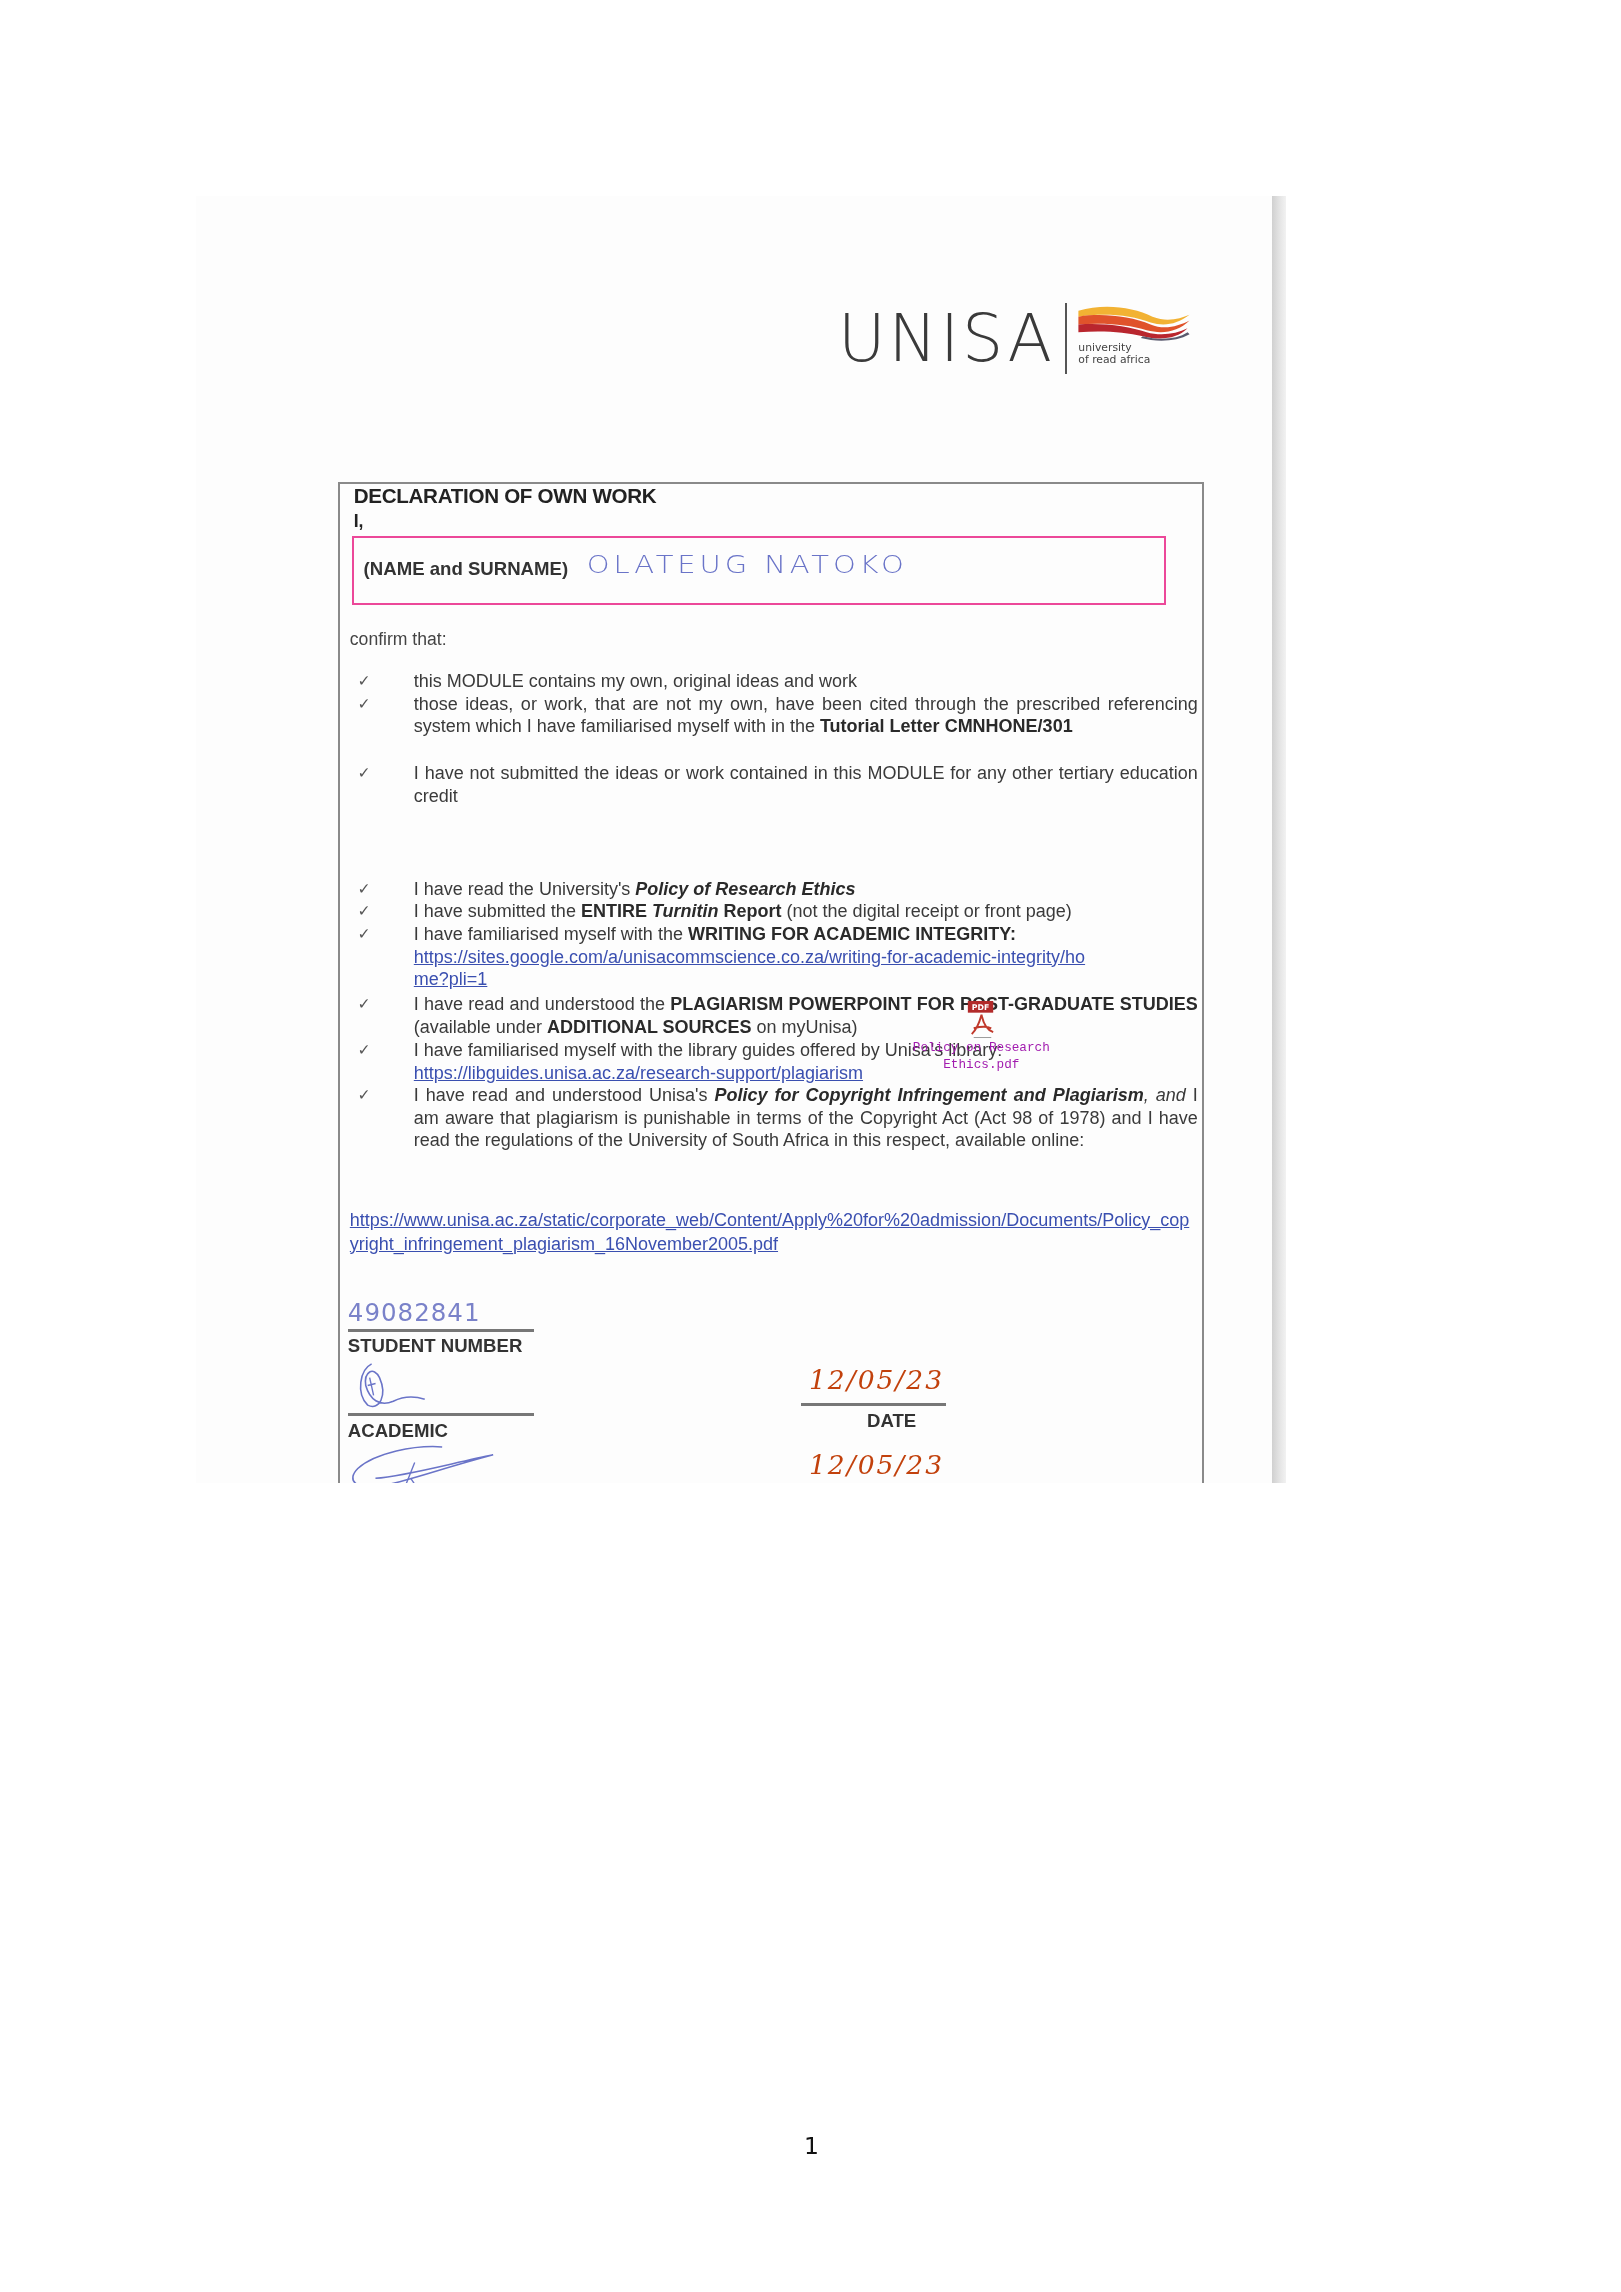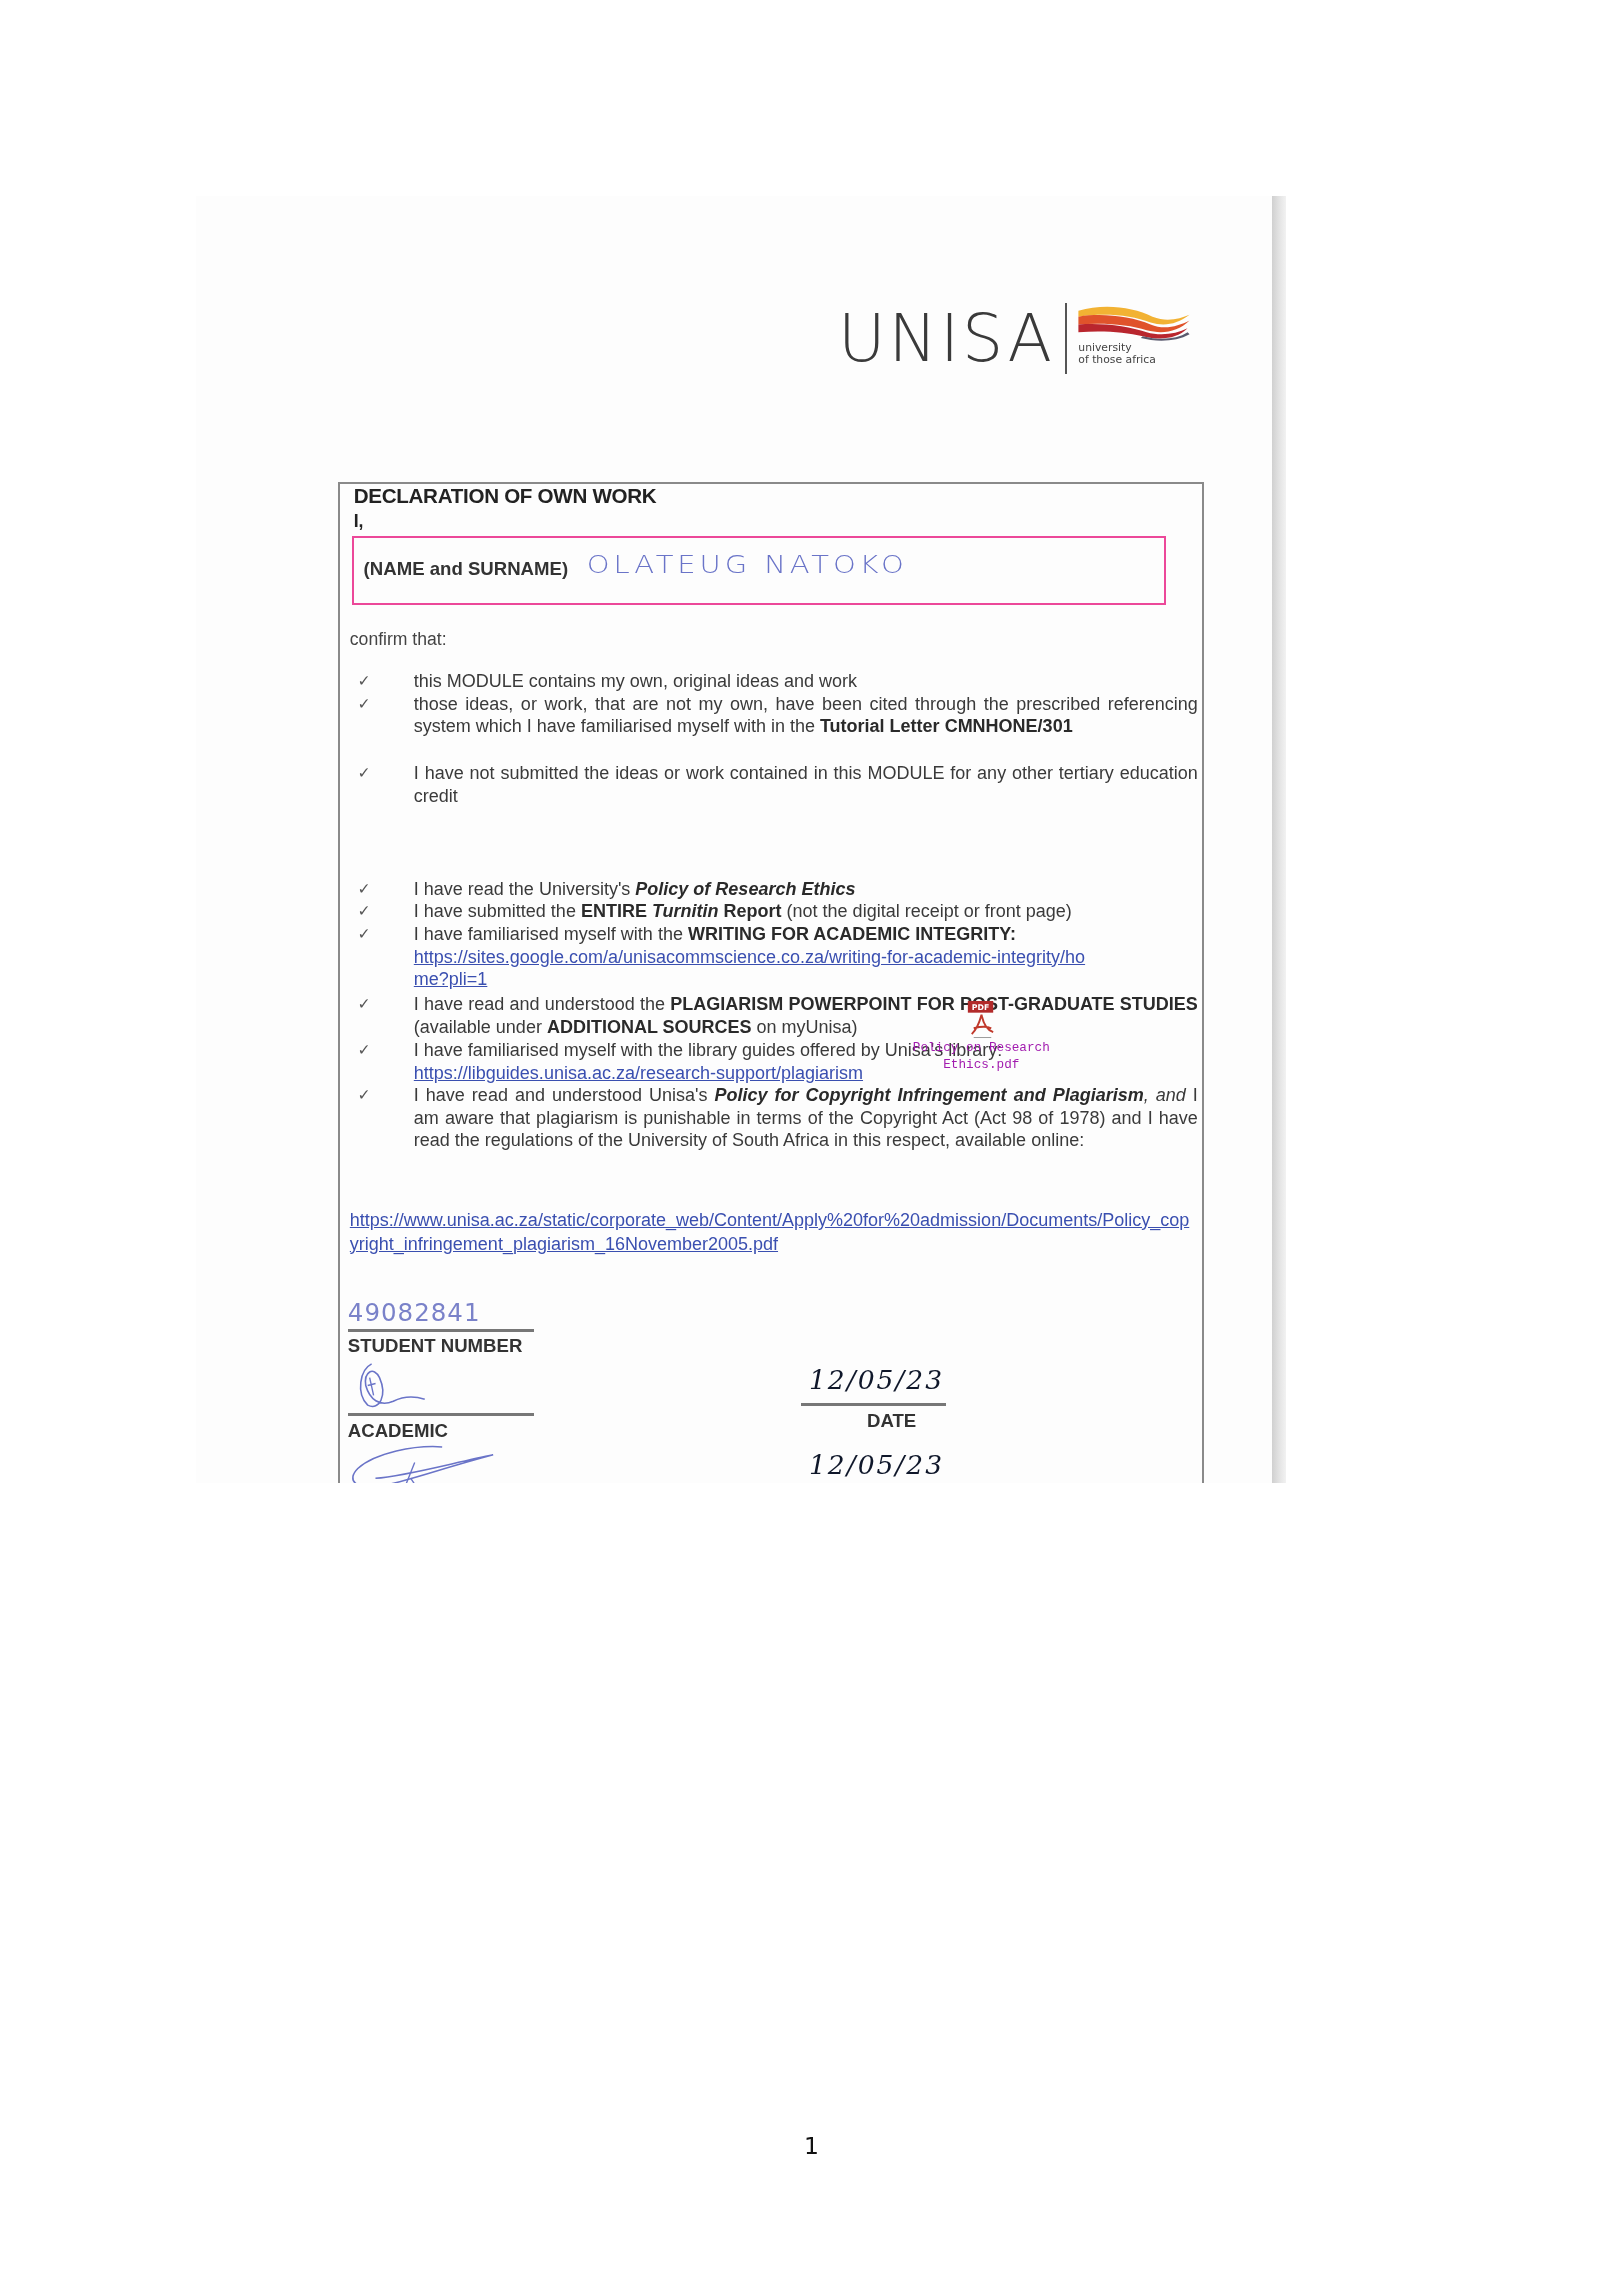--- a/index.html
+++ b/index.html
@@ -62,21 +62,21 @@
 
   .pdf-attach { position: absolute; left: 553px; top: 329px; width: 157px; text-align: center; }
   .pdf-icon { width: 39px; height: 41px; margin: 0 auto; position: relative; }
   .pdf-label { font-size: 12.7px; line-height: 16.7px; color: #a21caf; font-family: Liberation Mono, monospace; }
 
   .bottom-link { position: absolute; left: 9.8px; top: 725px; width: 848px; font-size: 18px; line-height: 23.5px; }
 
   .student-num-hand { position: absolute; left: 7.8px; top: 814px; font-size: 24.5px; color: #7a82c9; letter-spacing: 1px; font-family: "DejaVu Sans", sans-serif; font-weight: 400; }
   .line { position: absolute; height: 2.9px; background: #777; }
   .label-bold { position: absolute; font-weight: bold; font-size: 18.6px; color: #333; }
-  .date-hand { position: absolute; font-family: "DejaVu Serif", serif; font-style: italic; font-size: 26.5px; color: #0f172a; letter-spacing: 2px; }
+  .date-hand { position: absolute; font-family: "DejaVu Serif", serif; font-style: italic; font-size: 26.5px; color: #c2410c; letter-spacing: 2px; }
 
   .page-number { position: absolute; left: 804px; top: 2132px; font-family: "DejaVu Sans", sans-serif; font-size: 23.5px; color: #111; }
 </style>
 </head>
 <body>
 
 <div class="scan"></div>
 <div class="scan-shadow"></div>
 
 <div class="logo">
@@ -84,21 +84,21 @@
   <span class="logo-sep"></span>
   <div class="logo-right">
     <svg class="logo-flag" width="118" height="39" viewBox="0 0 120 40">
       <path d="M4 8 C30 0, 60 4, 80 14 C95 20, 108 16, 118 12 C105 22, 92 24, 78 20 C58 12, 30 10, 4 14 Z" fill="#f2b233"></path>
       <path d="M4 14 C30 10, 58 14, 78 22 C92 28, 106 24, 118 18 C106 30, 90 32, 74 28 C56 22, 30 20, 4 22 Z" fill="#e0532b"></path>
       <path d="M4 22 C30 20, 56 24, 74 30 C88 34, 104 32, 116 26 C104 38, 86 38, 70 34 C52 30, 30 28, 4 30 Z" fill="#b9262e"></path>
       <path d="M70 34 C86 38, 104 38, 116 30 L118 32 C104 40, 84 40, 68 36 Z" fill="#5a5a6e"></path>
     </svg>
     <div class="logo-sub">
       <div>university</div>
-      <div>of those africa</div>
+      <div>of read africa</div>
     </div>
   </div>
 </div>
 
 <div class="form-box">
   <div class="title">DECLARATION OF OWN WORK</div>
   <div class="i-comma">I,</div>
 
   <div class="name-box">
     <span class="name-label">(NAME and SURNAME)</span>

